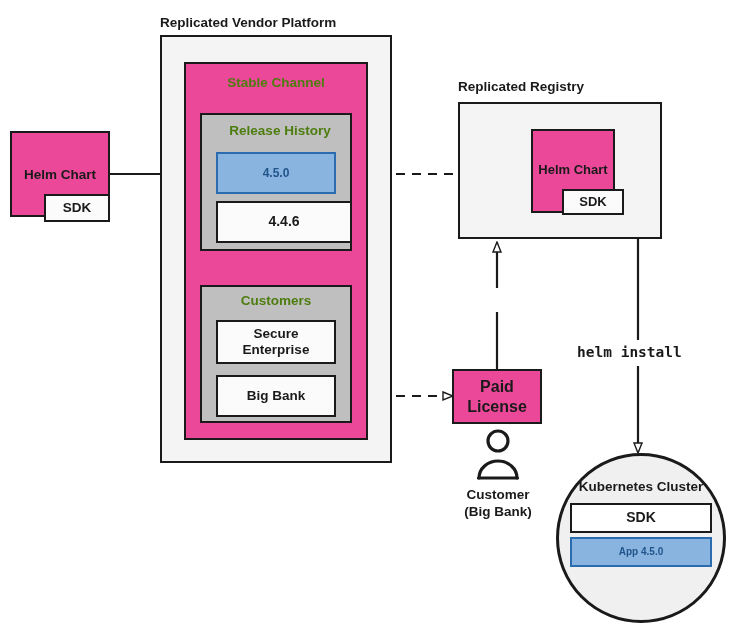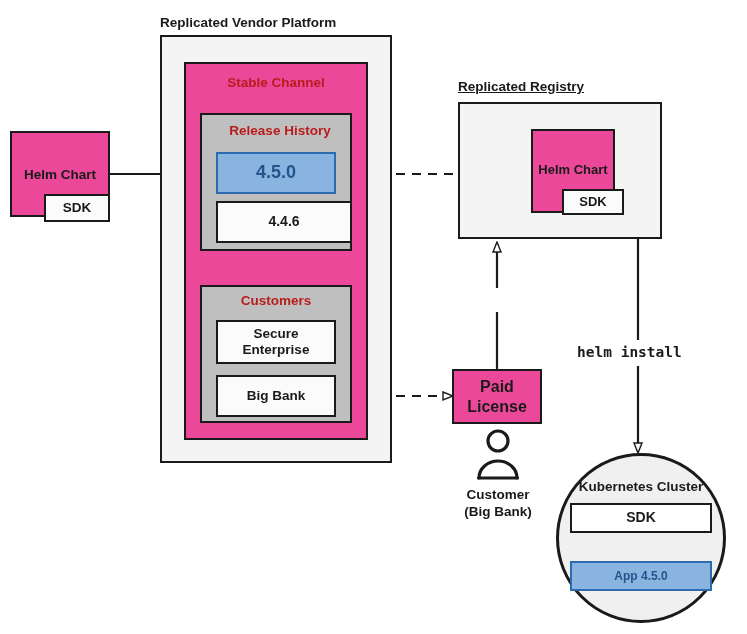--- a/index.html
+++ b/index.html
@@ -30,21 +30,21 @@
     line-height: 1.22;
   }
   .lbl-top {
     position: absolute;
     box-sizing: border-box;
     display: flex;
     align-items: flex-start;
     justify-content: center;
     text-align: center;
     font-weight: bold;
-    color: #b91c1c;
+    color: #4d7c0f;
     pointer-events: none;
   }
   .title {
     position: absolute;
     font-weight: bold;
     color: #1a1a1a;
     text-align: left;
     white-space: nowrap;
   }
   .mono {
@@ -141,39 +141,39 @@
   <div class="title" style="left:160px; top:15px; width:232px; font-size:13.5px;">Replicated Vendor Platform</div>
 
   <div class="box fill-light" style="left:160px; top:35px; width:232px; height:428px;"></div>
 
   <div class="box fill-mid" style="left:184px; top:62px; width:184px; height:378px;"></div>
   <div class="lbl-top" style="left:184px; top:75px; width:184px; font-size:13.5px;">Stable Channel</div>
 
   <div class="box fill-dark" style="left:200px; top:113px; width:152px; height:138px;"></div>
   <div class="lbl-top" style="left:200px; top:123px; width:160px; font-size:13.5px;">Release History</div>
 
-  <div class="box fill-blue" style="left:216px; top:152px; width:120px; height:42px; font-size:18px;">
+  <div class="box fill-blue" style="left:216px; top:152px; width:120px; height:42px; font-size:12px;">
     <span>4.5.0</span>
   </div>
   <div class="box fill-white" style="left:216px; top:201px; width:136px; height:42px; font-size:14px;">
     <span>4.4.6</span>
   </div>
 
   <div class="box fill-dark" style="left:200px; top:285px; width:152px; height:138px;"></div>
   <div class="lbl-top" style="left:200px; top:293px; width:152px; font-size:13.5px;">Customers</div>
 
   <div class="box fill-white" style="left:216px; top:320px; width:120px; height:44px; font-size:13.5px; white-space:pre-line;">
     <span>Secure
 Enterprise</span>
   </div>
   <div class="box fill-white" style="left:216px; top:375px; width:120px; height:42px; font-size:13.5px;">
     <span>Big Bank</span>
   </div>
 
-  <div class="title" style="left:458px; top:79px; width:204px; font-size:13.5px;text-decoration:underline;">Replicated Registry</div>
+  <div class="title" style="left:458px; top:79px; width:204px; font-size:13.5px;">Replicated Registry</div>
 
   <div class="box fill-light" style="left:458px; top:102px; width:204px; height:137px;"></div>
 
   <div class="box fill-mid" style="left:531px; top:129px; width:84px; height:84px; font-size:13px;">
     <span style="position:absolute; left:0; right:0; top:31px;">Helm Chart</span>
   </div>
   <div class="box fill-white" style="left:562px; top:189px; width:62px; height:26px; font-size:13px;">
     <span>SDK</span>
   </div>
 
@@ -193,17 +193,17 @@
 
   <div class="cap-center" style="left:422px; top:487px; width:152px; font-size:13.5px; white-space:pre-line;">Customer
 (Big Bank)</div>
 
   <div class="circle" style="left:556px; top:453px; width:170px; height:170px;"></div>
   <div class="cap-center" style="left:556px; top:479px; width:170px; font-size:13.5px;">Kubernetes Cluster</div>
 
   <div class="box fill-clear" style="left:570px; top:503px; width:142px; height:30px; font-size:14px;">
     <span>SDK</span>
   </div>
-  <div class="box fill-blue" style="left:570px; top:537px; width:142px; height:30px; font-size:12px;margin-top:24px;">
+  <div class="box fill-blue" style="left:570px; top:537px; width:142px; height:30px; font-size:10px;">
     <span>App 4.5.0</span>
   </div>
 
 </div>
 
 </body></html>

